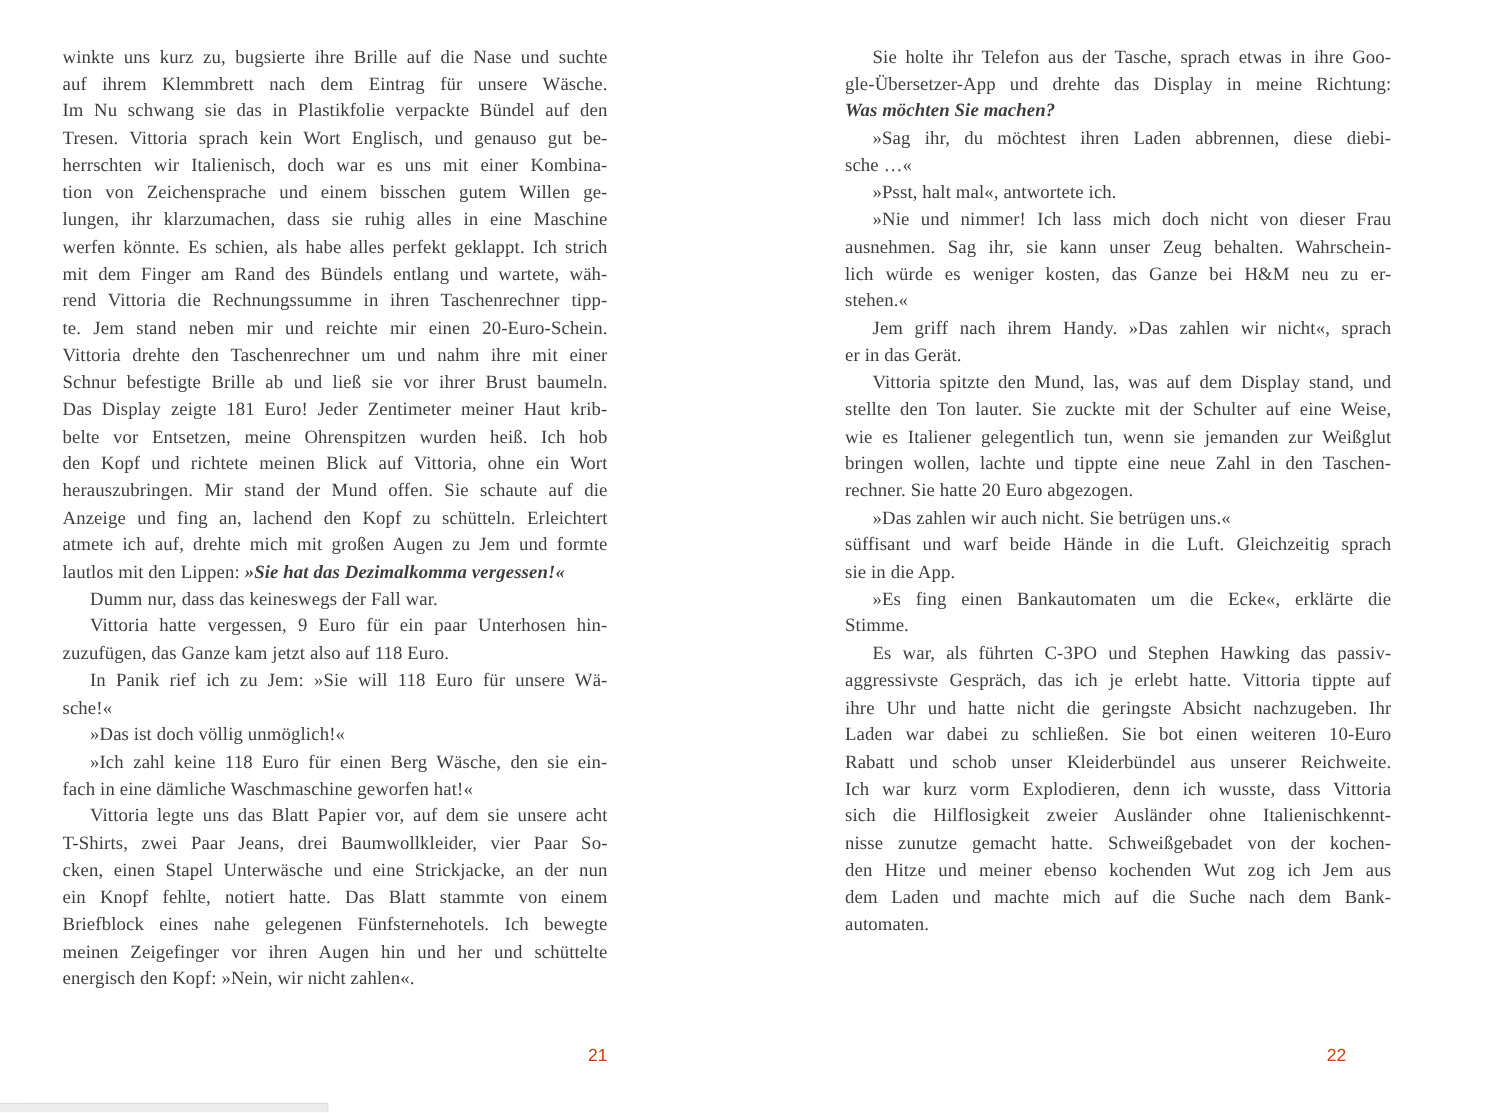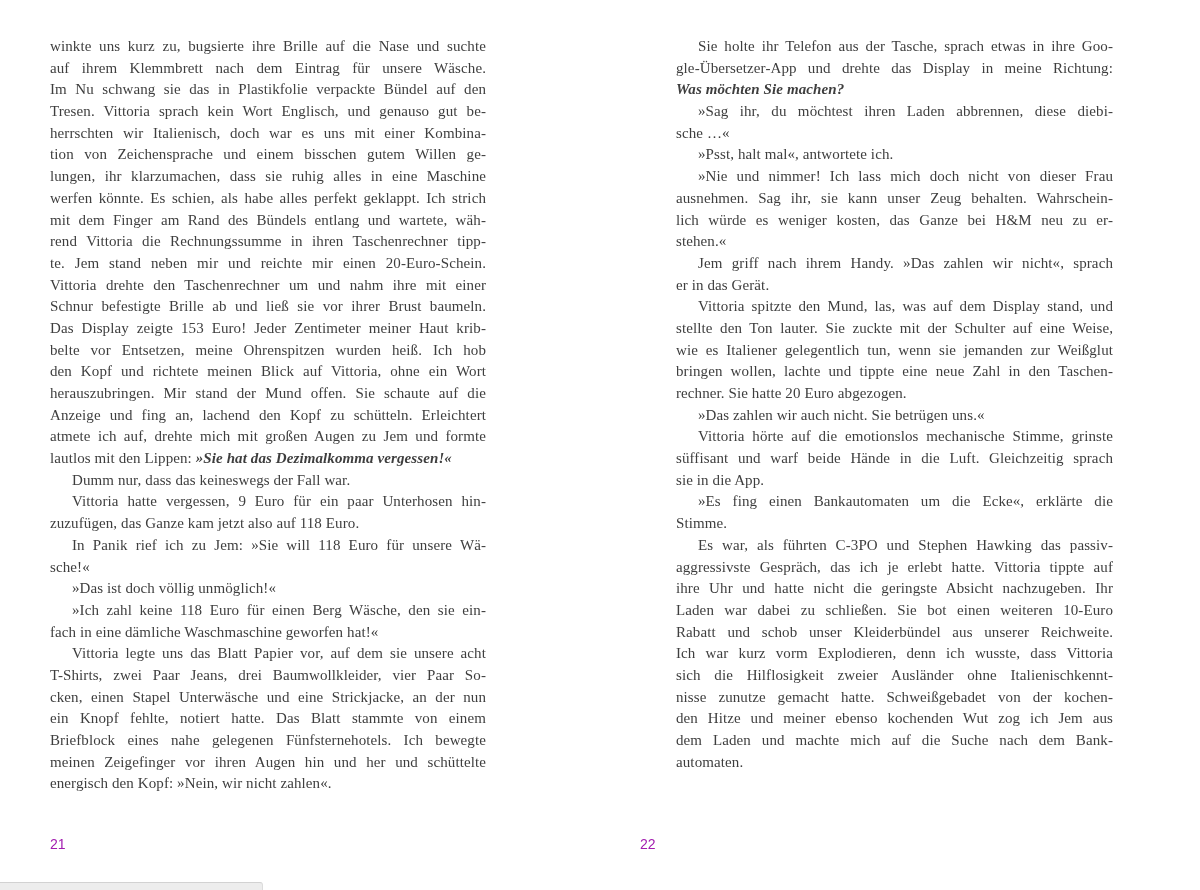--- a/index.html
+++ b/index.html
@@ -32,22 +32,22 @@
     white-space: normal;
   }
   .line.end { text-align-last: left; }
   .line.ind { text-indent: 22px; }
   .bi { font-style: italic; font-weight: bold; }
   .page-number {
     position: absolute;
     top: 836px;
     font-family: "Liberation Sans", sans-serif;
     font-size: 14px;
-    color: #a21caf;
-    text-align: left;
+    color: #c2410c;
+    text-align: right;
   }
   .page-number.left  { left: 50px;  width: 436px; }
   .page-number.right { left: 640px; width: 437px; }
   .scrollbar-thumb {
     position: absolute;
     left: 0; bottom: 0;
     width: 263px; height: 8px;
     background: #ededed;
     border-top: 1px solid #d2d2d2;
     border-right: 1px solid #dcdcdc;
@@ -67,21 +67,21 @@
         <div class="line">Tresen. Vittoria sprach kein Wort Englisch, und genauso gut be-</div>
         <div class="line">herrschten wir Italienisch, doch war es uns mit einer Kombina-</div>
         <div class="line">tion von Zeichensprache und einem bisschen gutem Willen ge-</div>
         <div class="line">lungen, ihr klarzumachen, dass sie ruhig alles in eine Maschine</div>
         <div class="line">werfen könnte. Es schien, als habe alles perfekt geklappt. Ich strich</div>
         <div class="line">mit dem Finger am Rand des Bündels entlang und wartete, wäh-</div>
         <div class="line">rend Vittoria die Rechnungssumme in ihren Taschenrechner tipp-</div>
         <div class="line">te. Jem stand neben mir und reichte mir einen 20-Euro-Schein.</div>
         <div class="line">Vittoria drehte den Taschenrechner um und nahm ihre mit einer</div>
         <div class="line">Schnur befestigte Brille ab und ließ sie vor ihrer Brust baumeln.</div>
-        <div class="line">Das Display zeigte 153 Euro! Jeder Zentimeter meiner Haut krib-</div>
+        <div class="line">Das Display zeigte 181 Euro! Jeder Zentimeter meiner Haut krib-</div>
         <div class="line">belte vor Entsetzen, meine Ohrenspitzen wurden heiß. Ich hob</div>
         <div class="line">den Kopf und richtete meinen Blick auf Vittoria, ohne ein Wort</div>
         <div class="line">herauszubringen. Mir stand der Mund offen. Sie schaute auf die</div>
         <div class="line">Anzeige und fing an, lachend den Kopf zu schütteln. Erleichtert</div>
         <div class="line">atmete ich auf, drehte mich mit großen Augen zu Jem und formte</div>
         <div class="line end"><span>lautlos mit den Lippen: </span><span class="bi">»Sie hat das Dezimalkomma vergessen!«</span></div>
         <div class="line ind end">Dumm nur, dass das keineswegs der Fall war.</div>
         <div class="line ind">Vittoria hatte vergessen, 9 Euro für ein paar Unterhosen hin-</div>
         <div class="line end">zuzufügen, das Ganze kam jetzt also auf 118 Euro.</div>
         <div class="line ind">In Panik rief ich zu Jem: »Sie will 118 Euro für unsere Wä-</div>
@@ -113,21 +113,20 @@
         <div class="line">lich würde es weniger kosten, das Ganze bei H&amp;M neu zu er-</div>
         <div class="line end">stehen.«</div>
         <div class="line ind">Jem griff nach ihrem Handy. »Das zahlen wir nicht«, sprach</div>
         <div class="line end">er in das Gerät.</div>
         <div class="line ind">Vittoria spitzte den Mund, las, was auf dem Display stand, und</div>
         <div class="line">stellte den Ton lauter. Sie zuckte mit der Schulter auf eine Weise,</div>
         <div class="line">wie es Italiener gelegentlich tun, wenn sie jemanden zur Weißglut</div>
         <div class="line">bringen wollen, lachte und tippte eine neue Zahl in den Taschen-</div>
         <div class="line end">rechner. Sie hatte 20 Euro abgezogen.</div>
         <div class="line ind end">»Das zahlen wir auch nicht. Sie betrügen uns.«</div>
-        <div class="line ind">Vittoria hörte auf die emotionslos mechanische Stimme, grinste</div>
         <div class="line">süffisant und warf beide Hände in die Luft. Gleichzeitig sprach</div>
         <div class="line end">sie in die App.</div>
         <div class="line ind">»Es fing einen Bankautomaten um die Ecke«, erklärte die</div>
         <div class="line end">Stimme.</div>
         <div class="line ind">Es war, als führten C-3PO und Stephen Hawking das passiv-</div>
         <div class="line">aggressivste Gespräch, das ich je erlebt hatte. Vittoria tippte auf</div>
         <div class="line">ihre Uhr und hatte nicht die geringste Absicht nachzugeben. Ihr</div>
         <div class="line">Laden war dabei zu schließen. Sie bot einen weiteren 10-Euro</div>
         <div class="line">Rabatt und schob unser Kleiderbündel aus unserer Reichweite.</div>
         <div class="line">Ich war kurz vorm Explodieren, denn ich wusste, dass Vittoria</div>

